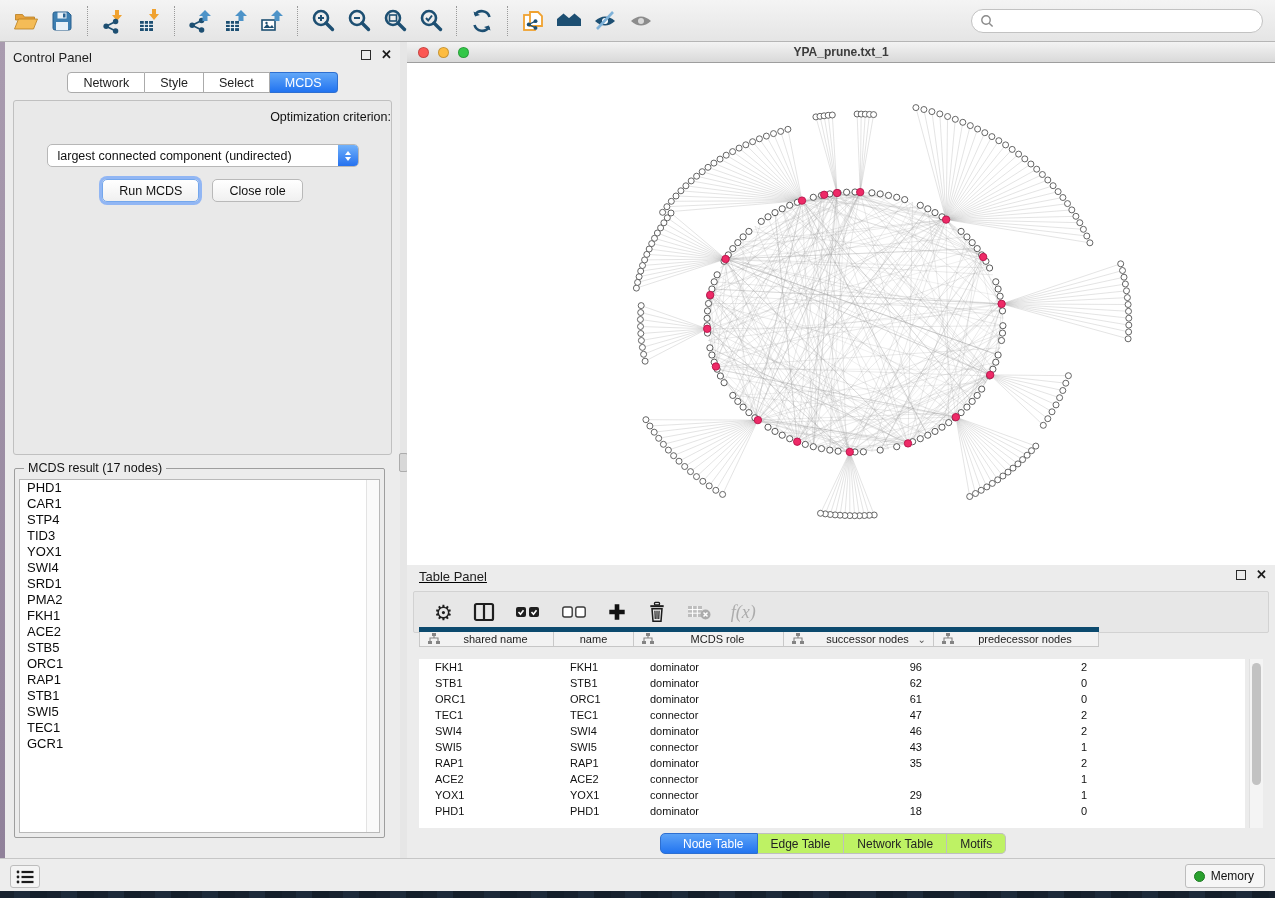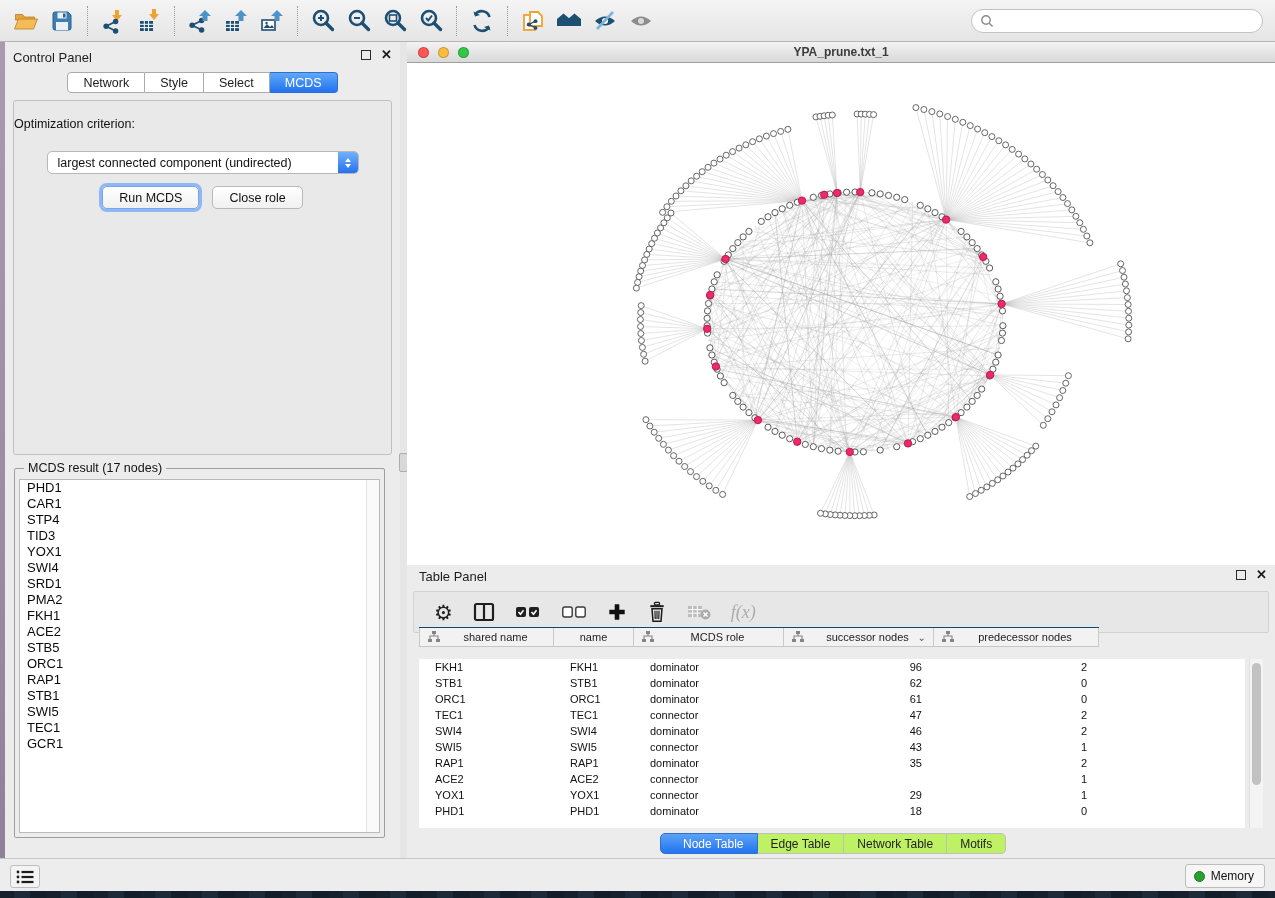--- a/index.html
+++ b/index.html
@@ -37,21 +37,21 @@
 
   .cp-tabs { display:flex; justify-content:center; height:21px; }
   .cp-tab { height:21px; padding:0 15px; font-size:12.5px; color:#222; background:#fff;
             border:1px solid #ABABAB; border-left:none; display:flex; align-items:center; cursor:pointer; }
   .cp-tab:first-child { border-left:1px solid #ABABAB; border-radius:4px 0 0 4px; }
   .cp-tab:last-child { border-radius:0 4px 4px 0; }
   .cp-tab.active { background:linear-gradient(#61A7F8,#2173F0); border-color:#2E6FD0; color:#fff; }
 
   .cp-page { position:absolute; left:8px; top:58px; width:379px; height:355px;
              background:#E9E9E9; border:1px solid #C0C0C0; border-radius:3px; }
-  .opt-label { text-align:left; margin-top:16px; font-size:12.5px; color:#111; }
+  .opt-label { text-align:right; margin-top:9px; font-size:12.5px; color:#111; }
   .criterion-select { position:relative; margin:20px auto 0; width:312px; height:23px; background:#fff;
                       border:1px solid #B7B7B7; border-radius:5px; font-size:12.5px; color:#111;
                       display:flex; align-items:center; padding-left:10px; cursor:pointer; }
   .select-stepper { position:absolute; right:0px; top:0px; width:20px; height:21px; border-radius:0 4px 4px 0;
                     background:linear-gradient(#71B1FA,#2571EF); display:flex; flex-direction:column;
                     align-items:center; justify-content:center; gap:2px; }
   .select-stepper .up { width:0; height:0; border-left:3.5px solid transparent; border-right:3.5px solid transparent;
                         border-bottom:4px solid #fff; }
   .select-stepper .down { width:0; height:0; border-left:3.5px solid transparent; border-right:3.5px solid transparent;
                           border-top:4px solid #fff; }
@@ -90,21 +90,21 @@
   .tbl-toolbar { position:absolute; left:6px; right:6px; top:26px; height:42px; background:#E7E7E7;
                  border:1px solid #D2D2D2; border-radius:2px; display:flex; align-items:center;
                  gap:20px; padding-left:20px; }
   .tt-btn { border:none; background:transparent; display:flex; align-items:center; justify-content:center;
             cursor:pointer; height:30px; }
   .tt-btn.disabled { cursor:default; }
   .fx { font-family:"Liberation Serif", serif; font-style:italic; font-size:18px; color:#ACACAC; }
   .gear-glyph { font-size:21px; color:#1f1f1f; line-height:21px; }
 
   .tbl-header { position:absolute; left:12px; top:62px; height:20px; display:flex; background:#F2F2F2;
-                border-top:1px solid #0c4a6e; border-bottom:1px solid #C6C6C6; }
+                border-top:5px solid #0c4a6e; border-bottom:1px solid #C6C6C6; }
   .th-cell { display:flex; align-items:center; gap:6px; padding-left:8px; font-size:11px; color:#1c1c1c;
              border-right:1px solid #C9C9C9; cursor:pointer; position:relative; }
   .th-cell:first-child { border-left:1px solid #C9C9C9; }
   .th-label { flex:1; text-align:center; padding-right:8px; }
   .sort-chev { position:absolute; right:7px; color:#555; font-size:10px; }
   .tbl-body { position:absolute; left:12px; top:94px; width:826px; height:169px; background:#fff; overflow:hidden; }
   .tbl-row { display:flex; height:16px; }
   .td-cell { font-size:11px; color:#111; line-height:16px; padding-left:16px; overflow:hidden; white-space:nowrap; }
   .td-cell.num { text-align:right; padding-left:0; padding-right:12px; }
   .tbl-scroll { position:absolute; right:12px; top:94px; width:14px; height:169px; background:#F4F4F4;
@@ -1078,21 +1078,21 @@
         <circle cx="501.0" cy="380.4" r="3.7" fill="#EE2A67" stroke="#B7134B" stroke-width="0.9"></circle>
         <circle cx="442.8" cy="388.9" r="3.7" fill="#EE2A67" stroke="#B7134B" stroke-width="0.9"></circle>
         <circle cx="390.2" cy="378.7" r="3.7" fill="#EE2A67" stroke="#B7134B" stroke-width="0.9"></circle>
         <circle cx="350.9" cy="357.1" r="3.7" fill="#EE2A67" stroke="#B7134B" stroke-width="0.9"></circle>
         <circle cx="308.9" cy="303.5" r="3.7" fill="#EE2A67" stroke="#B7134B" stroke-width="0.9"></circle>
         <circle cx="300.2" cy="265.8" r="3.7" fill="#EE2A67" stroke="#B7134B" stroke-width="0.9"></circle>
       </svg>
   </div>
 
   <div class="table-panel">
-    <div class="panel-titlebar" style="height:22px;">
+    <div class="panel-titlebar" style="height:22px;text-decoration:underline;">
       <span class="panel-title" style="padding-left:12px;">Table Panel</span>
       <span class="panel-title-icons" style="top:5px;">
         <span class="float-icon"></span>
         <span class="close-icon">✕</span>
       </span>
     </div>
 
     <div class="tbl-toolbar">
       <button class="tt-btn">
           <span class="gear-glyph">⚙</span>

